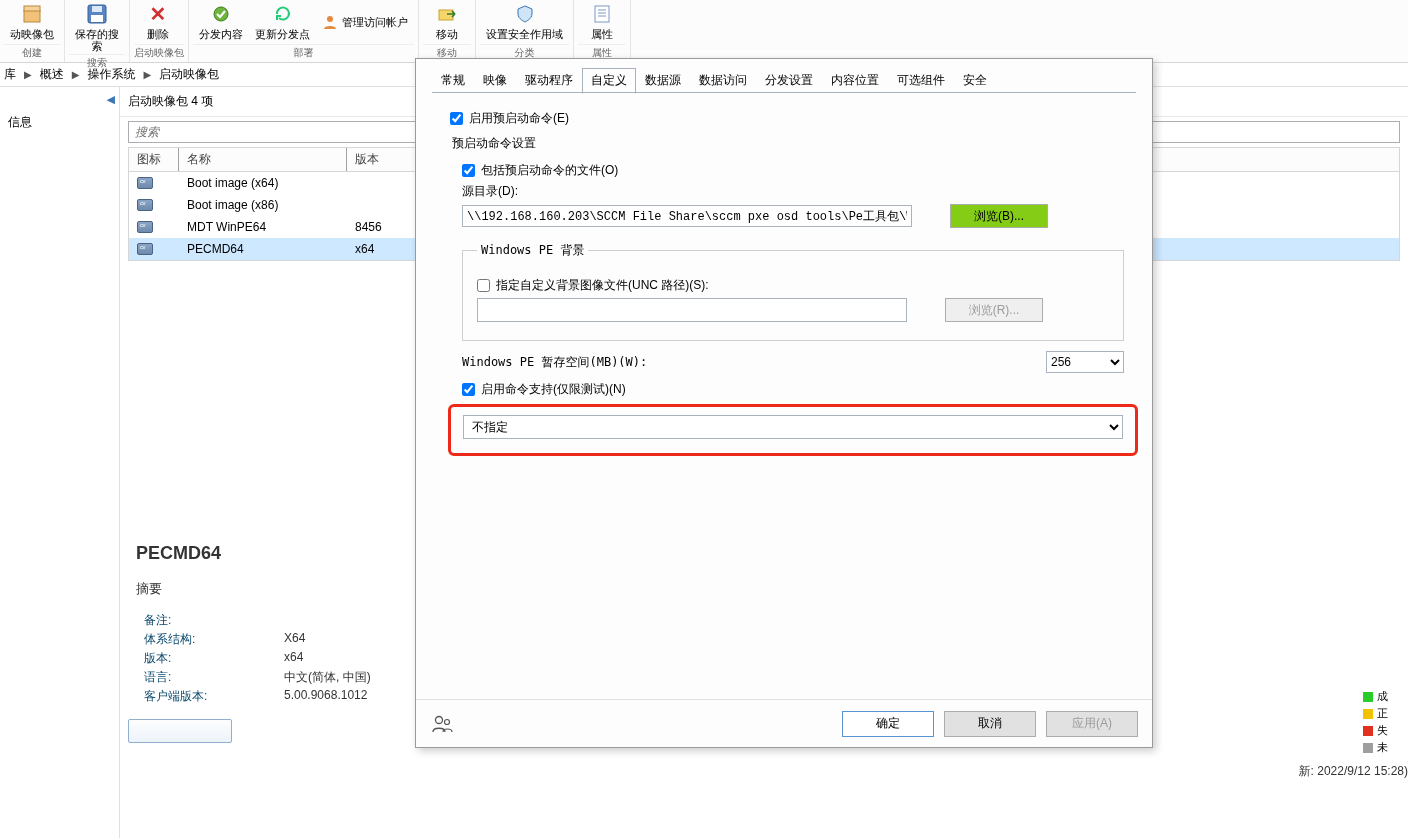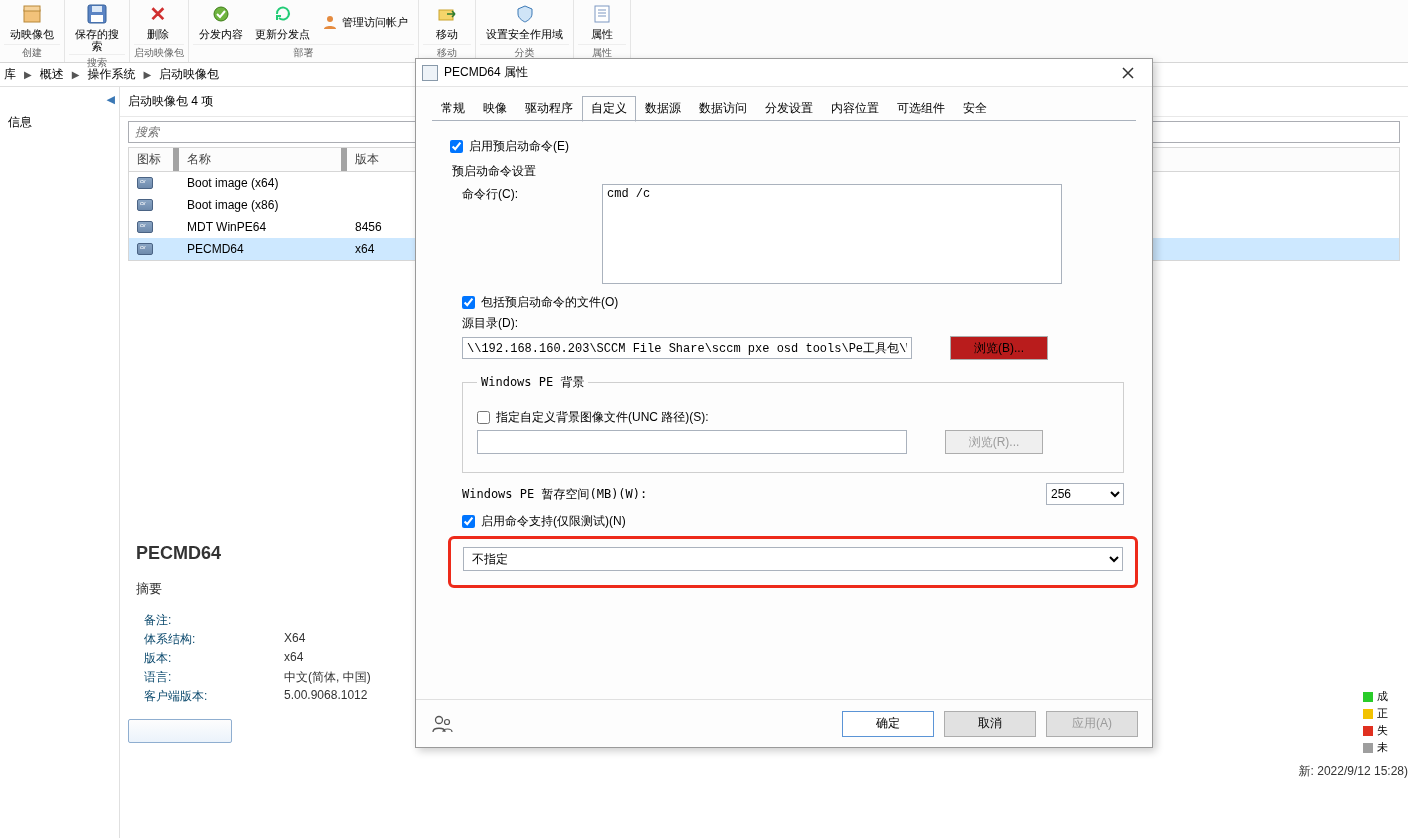--- a/index.html
+++ b/index.html
@@ -100,21 +100,21 @@
   margin: 0 8px;
   border: 1px solid #d6d6d6;
 }
 .table-head {
   display: flex;
   background: #fcfcfc;
   border-bottom: 1px solid #d6d6d6;
 }
 .table-head .th {
   padding: 3px 8px;
-  border-right: 6px solid #a3a3a3;
+  border-right: 1px solid #a3a3a3;
   font-size: 12px;
   color: #444;
 }
 .th-icon { width: 50px; }
 .th-name { width: 168px; }
 .th-ver { width: 80px; }
 
 .table-body .tr { display: flex; align-items: center; height: 22px; }
 .table-body .tr.selected { background: #cde8ff; }
 .table-body .td { padding: 0 8px; font-size: 12px; }
@@ -237,21 +237,21 @@
 
 .srcdir-input {
   width: 450px; height: 22px;
   border: 1px solid #aab2bd; background:#fff;
   font-family: SimSun, "Courier New", monospace;
   font-size: 12px; padding: 0 4px;
 }
 .browse-btn {
   width: 98px; height: 24px;
   border: 1px solid #adadad;
-  background: #b91c1c;
+  background: #84cc16;
   cursor: pointer;
   font-size: 12px;
 }
 .browse-btn[disabled] { color:#9b9b9b; background:#efefef; cursor:default; }
 
 fieldset.pe-bg {
   border: 1px solid #cfcfcf;
   margin: 14px 0 10px 0;
   padding: 14px 14px 18px 14px;
 }
@@ -540,29 +540,20 @@
         </div>
       </div>
     <div class="upd-time">
       <span>新:</span>
       <span>2022/9/12 15:28)</span>
     </div>
   </div>
 </div>
 
 <div class="dialog">
-  <div class="dlg-title">
-    <div class="ico"></div>
-    <div class="txt">PECMD64 属性</div>
-    <div class="close">
-      <svg width="12" height="12">
-          <path d="M1 1l10 10M11 1L1 11" stroke="#333" stroke-width="1.5"></path>
-        </svg>
-    </div>
-  </div>
 
   <div class="dlg-tabs" id="dlg-tabs">
       <div class="dlg-tab">常规</div>
       <div class="dlg-tab">映像</div>
       <div class="dlg-tab">驱动程序</div>
       <div class="dlg-tab active">自定义</div>
       <div class="dlg-tab">数据源</div>
       <div class="dlg-tab">数据访问</div>
       <div class="dlg-tab">分发设置</div>
       <div class="dlg-tab">内容位置</div>
@@ -574,24 +565,20 @@
   <div class="dlg-body">
 
     <div class="chk-row" style="margin-left:6px">
       <input type="checkbox" checked="" style="">
       <label>启用预启动命令(E)</label>
     </div>
 
     <div class="group-label">预启动命令设置</div>
 
     <div class="sub-indent">
-      <div class="row-flex">
-        <div class="lbl">命令行(C):</div>
-        <textarea class="cmd-textarea" style="">cmd /c</textarea>
-      </div>
 
       <div class="chk-row" style="margin-top:10px">
         <input type="checkbox" checked="" style="">
         <label>包括预启动命令的文件(O)</label>
       </div>
 
       <div class="row-label">源目录(D):</div>
       <div class="row-flex" style="align-items:center">
         <input class="srcdir-input" value="\\192.168.160.203\SCCM File Share\sccm pxe osd tools\Pe工具包\Winre64" style="">
         <div style="width:18px"></div>

